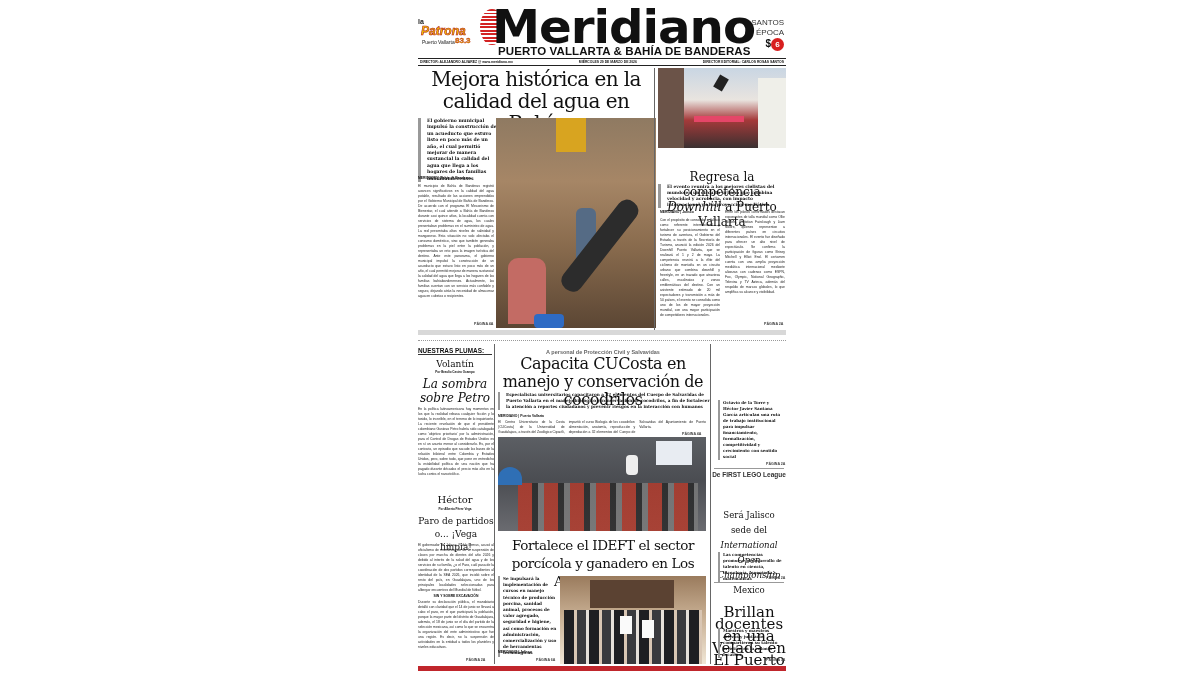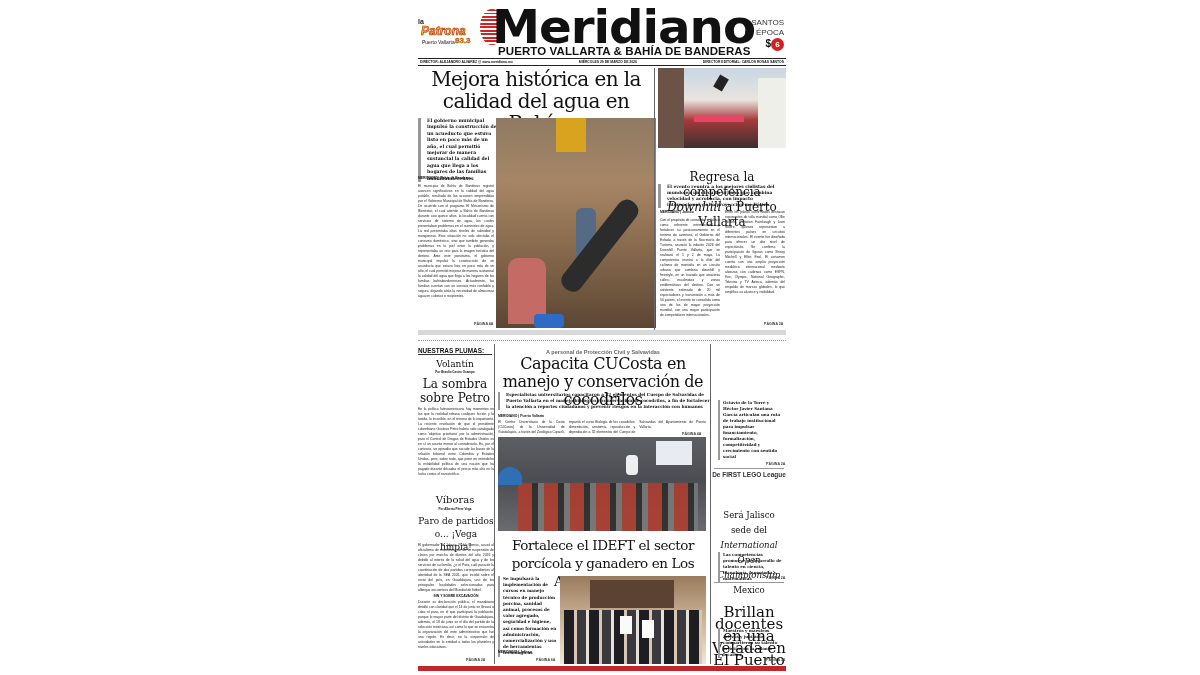--- a/index.html
+++ b/index.html
@@ -99,23 +99,23 @@
   <div class="body" style="left:246px;top:218px;width:60px;height:104px;overflow:hidden;">Con el propósito de consolidar a Jalisco como referente internacional y fortalecer su posicionamiento en el turismo de aventura, el Gobierno del Estado, a través de la Secretaría de Turismo, anunció la edición 2026 del Downhill Puerto Vallarta, que se realizará el 1 y 2 de mayo. La competencia reunirá a la élite del ciclismo de montaña en un circuito urbano que combina downhill y freestyle, en un trazado que atraviesa calles, escalinatas y zonas emblemáticas del destino. Con un asistente estimado de 20 mil espectadores y transmisión a más de 50 países, el evento se consolida como uno de los de mayor proyección mundial, con una mayor participación de competidores internacionales.</div>
   <div class="body" style="left:311px;top:210px;width:60px;height:112px;overflow:hidden;">Entre los pilotos confirmados destacan exponentes de talla mundial como Ollie Wilkins, Christian Fairclough y Liam Moore, quienes representan a diferentes países en circuitos internacionales. El evento fue diseñado para ofrecer un alto nivel de espectáculo. Se confirma la participación de figuras como Brisey Mitchell y Elliot Ensl. El certamen cuenta con una amplia proyección mediática internacional mediante alianzas con cadenas como ESPN, Fox, Olympic, National Geographic, Televisa y TV Azteca, además del respaldo de marcas globales, lo que amplifica su alcance y visibilidad.</div>
   <div class="pagina" style="left:350px;top:322px;">PÁGINA 2A</div>
 
   <div class="gray-band"></div>
   <div class="dots"></div>
 
   <div class="section" style="left:4px;top:347px;width:74px;">NUESTRAS PLUMAS:</div>
   <div class="col-title" style="left:4px;top:359px;width:74px;font-size:9px;">Volantín</div>
   <div class="col-sub" style="left:4px;top:370px;width:74px;">Por Braulio Castro Ocampo</div>
-  <div class="col-title" style="left:4px;top:377px;width:74px;font-size:12px;line-height:14px;">La sombra sobre Petro</div>
+  <div class="col-title" style="left:4px;top:377px;width:74px;font-size:12px;line-height:14px;font-style:italic;">La sombra sobre Petro</div>
   <div class="body" style="left:4px;top:407px;width:76px;height:82px;overflow:hidden;">En la política latinoamericana hay momentos en los que la realidad rebasa cualquier ficción y lo tosido, lo increíble, en el terreno de lo inquietante. La reciente revelación de que el presidente colombiano Gustavo Petro habría sido catalogado como 'objetivo prioritario' por la administración, para el Control de Drogas de Estados Unidos es en sí un asunto menor al considerarlo. Es, por el contrario, un episodio que sacude las bases de la relación bilateral entre Colombia y Estados Unidos, pero, sobre todo, que pone en entredicho la estabilidad política de una nación que ha pagado durante décadas el precio más alto en la lucha contra el narcotráfico.</div>
-  <div class="col-title" style="left:4px;top:494px;width:74px;font-size:10px;">Víboras</div>
+  <div class="col-title" style="left:4px;top:494px;width:74px;font-size:10px;">Héctor</div>
   <div class="col-sub" style="left:4px;top:507px;width:74px;">Por Alberto Pérez Vega</div>
   <div class="col-title" style="left:4px;top:515px;width:76px;font-size:9px;line-height:13px;">Paro de partidos o... ¡Vega limpia!</div>
   <div class="body" style="left:4px;top:543px;width:76px;height:50px;overflow:hidden;">El gobernador de Jalisco, Pablo Lemus, acusó al oficialismo de manifestación de la suspensión de clases por marcha de dientes del año 2026 y debido al interés de la salud del agua y de los servicios de su familia, ¿o el Paro, cuál pasa de la coordinación de dos partidos correspondientes al identidad de la SEA 2026, que incidió sobre el resto del país, en Guadalajara, uno de los principales localidades seleccionadas para albergar encuentros del Mundial de fútbol.</div>
   <div class="byline" style="left:4px;top:594px;width:76px;text-align:center;">SIN Y SOBRE EXCAVACIÓN</div>
   <div class="body" style="left:4px;top:600px;width:76px;height:56px;overflow:hidden;">Durante su declaración pública, el mandatario detalló con claridad que el 14 de junio se llevará a cabo el paro, en el que participará la población, porque la mayor parte del distrito de Guadalajara, además, el 18 de junio se el día del partido de la selección mexicana, así como lo que se encuentra la organización del ente administrativo que fue una región. Es decir, no la suspensión de actividades en la entidad a todos los planteles y niveles educativos.</div>
   <div class="pagina" style="left:52px;top:658px;">PÁGINA 2A</div>
   <div class="vline" style="left:80px;top:344px;height:320px;"></div>
 
   <div class="kicker" style="left:84px;top:349px;width:210px;">A personal de Protección Civil y Salvavidas</div>
   <div class="second-hl" style="left:82px;top:355px;width:214px;font-size:16px;line-height:18px;">Capacita CUCosta en manejo y conservación de cocodrilos</div>

